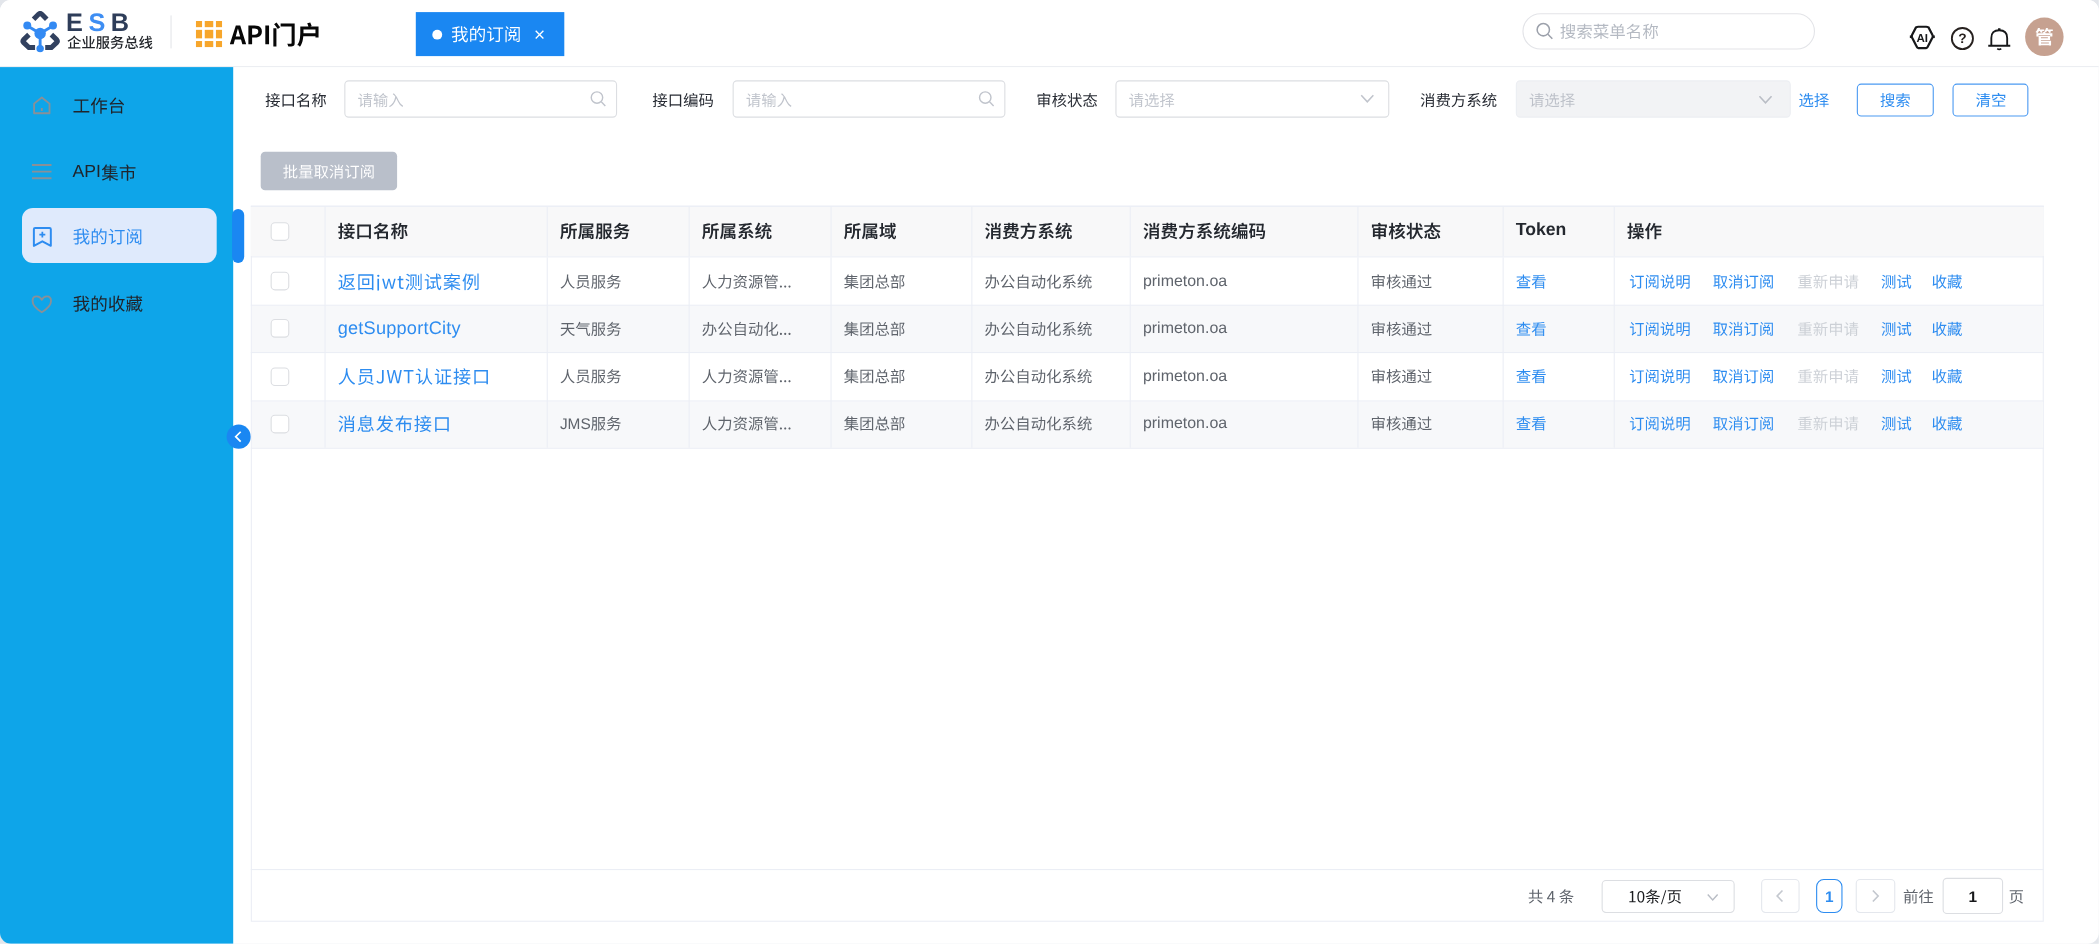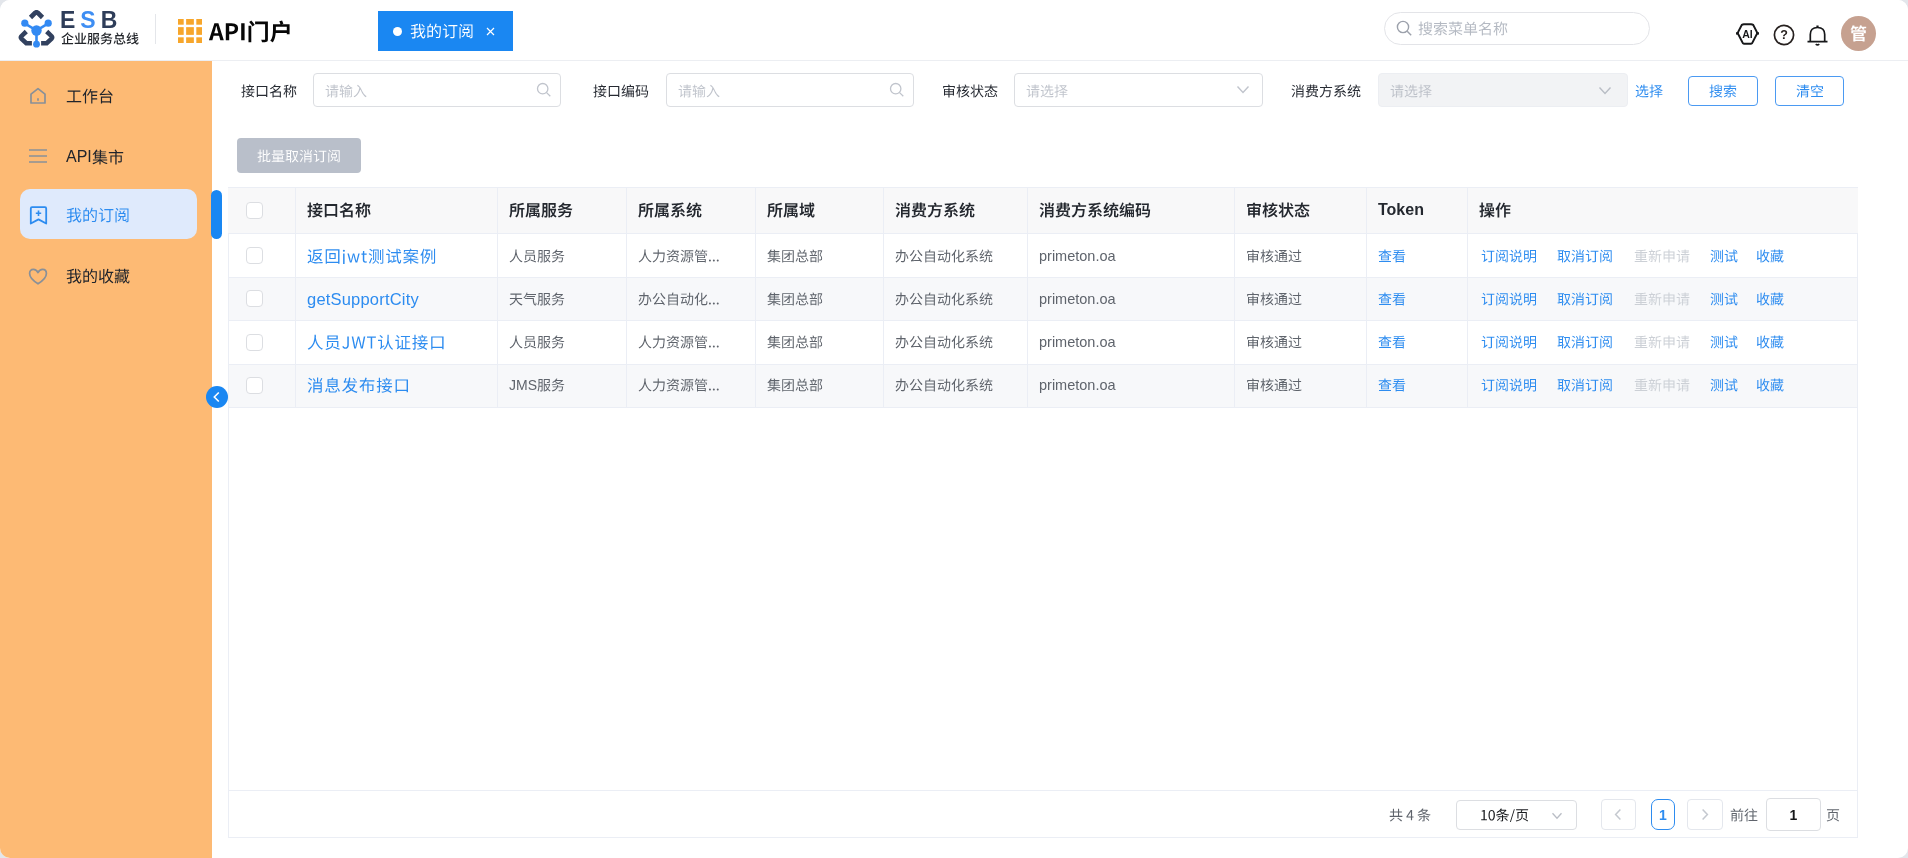--- a/index.html
+++ b/index.html
@@ -138,21 +138,21 @@
 <line x1="11.5" y1="2.6" x2="11.5" y2="4.4" stroke="#17181a" stroke-width="2.2"></line>
 <path d="M9.7 21.2 Q11.5 22.6 13.3 21.2" fill="none" stroke="#17181a" stroke-width="1.6"></path>
       </svg>
       <div class="ab" style="left:1841px;top:16px;width:35px;height:35px;border-radius:50%;background:#c6a190"></div>
       <div class="ab" style="left:1850px;top:25px">
         <svg width="17.0" height="17.0" viewBox="0 -14.96 17.0 17.00">
           <use href="#t5" fill="#fff"></use>
         </svg>
       </div>
     </div>
-    <div class="ab" style="left:0;top:61px;width:212px;height:797px;background:#fdba74">
+    <div class="ab" style="left:0;top:61px;width:212px;height:797px;background:#0ea5e9">
       <div class="ab" style="left:20px;top:128px;width:177px;height:50px;background:#dfeafc;border-radius:10px"></div>
       <div class="ab" style="left:211px;top:129px;width:11px;height:49px;background:#1a87f2;border-radius:5.5px"></div>
       <svg class="ab" style="left:28px;top:25px" width="20" height="20" viewBox="0 0 20 20">
 <path d="M3 8.2 L10 2.6 L17 8.2 L17 17 L3 17 Z" fill="none" stroke="#899098" stroke-width="1.7" stroke-linejoin="round"></path>
 <line x1="10" y1="12.2" x2="10" y2="14.8" stroke="#899098" stroke-width="1.7"></line>
       </svg>
       <div class="ab" style="left:66px;top:27px">
         <svg width="48.0" height="16.0" viewBox="0 -14.08 48.0 16.00">
           <use href="#t6" fill="#20242b"></use>
         </svg>

